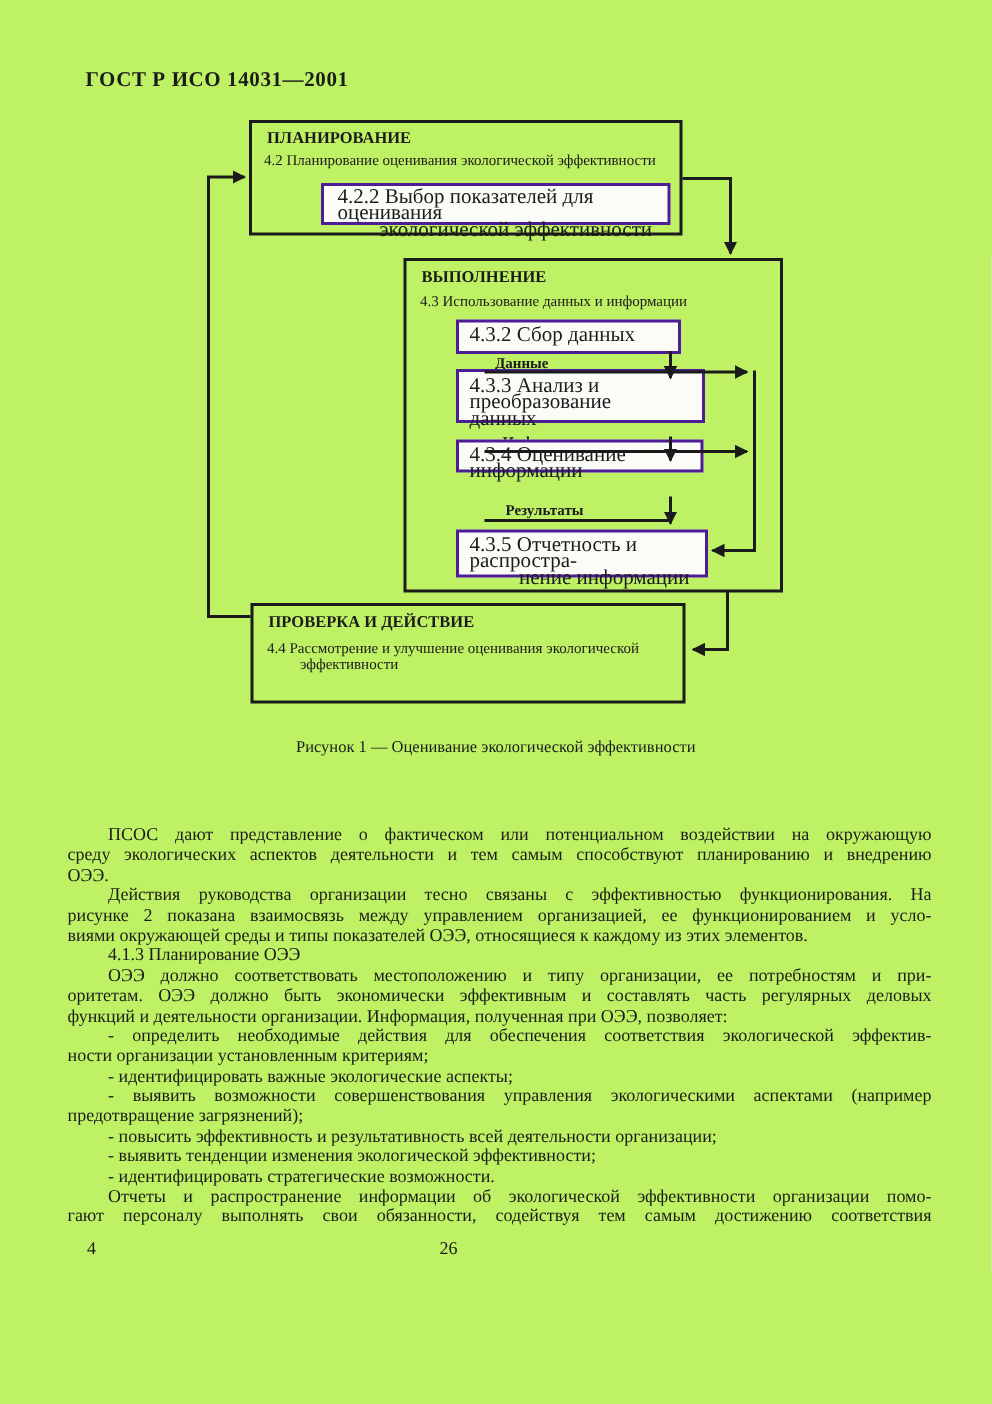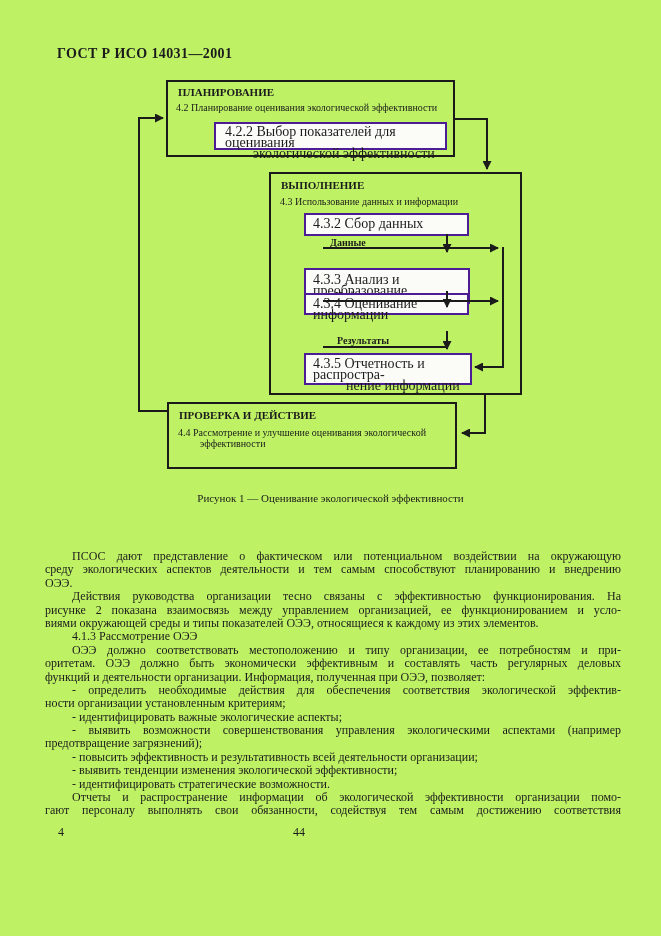--- a/index.html
+++ b/index.html
@@ -40,27 +40,27 @@
     <div class="inner" style="left:46px; top:40px; width:233px; height:28px; padding:2px 0 0 9px;">
       <div>4.2.2 Выбор показателей для оценивания</div>
       <div style="padding-left:28px;">экологической эффективности</div>
     </div>
   </div>
 
   <div class="fbox" style="left:269px; top:172px; width:253px; height:223px;">
     <div class="btitle" style="left:10px; top:5px;">ВЫПОЛНЕНИЕ</div>
     <div class="btext" style="left:9px; top:22px;">4.3 Использование данных и информации</div>
 
-    <div class="inner" style="left:33px; top:39px; width:165px; height:23px; padding:3px 0 0 7px;">
+    <div class="inner" style="left:33px; top:39px; width:150px; height:23px; padding:3px 0 0 7px;">
       <div>4.3.2 Сбор данных</div>
     </div>
 
     <div class="flabel" style="left:59px; top:63px;">Данные</div>
 
-    <div class="inner" style="left:33px; top:94px; width:166px; height:36px; padding:4px 0 0 7px;">
+    <div class="inner" style="left:33px; top:72px; width:166px; height:36px; padding:4px 0 0 7px;">
       <div>4.3.3 Анализ и преобразование</div>
       <div>данных</div>
     </div>
 
     <div class="flabel" style="left:64px; top:116px;">Информация</div>
 
     <div class="inner" style="left:33px; top:119px; width:165px; height:22px; padding:3px 0 0 7px;">
       <div>4.3.4 Оценивание информации</div>
     </div>
 
@@ -100,32 +100,32 @@
 
   <div class="abs cap">Рисунок 1 — Оценивание экологической эффективности</div>
 
   <div class="abs body-text">
       <div class="bline ind j">ПСОС дают представление о фактическом или потенциальном воздействии на окружающую</div>
       <div class="bline j">среду экологических аспектов деятельности и тем самым способствуют планированию и внедрению</div>
       <div class="bline">ОЭЭ.</div>
       <div class="bline ind j">Действия руководства организации тесно связаны с эффективностью функционирования. На</div>
       <div class="bline j">рисунке 2 показана взаимосвязь между управлением организацией, ее функционированием и усло-</div>
       <div class="bline">виями окружающей среды и типы показателей ОЭЭ, относящиеся к каждому из этих элементов.</div>
-      <div class="bline ind">4.1.3  Рассмотрение ОЭЭ</div>
+      <div class="bline ind">4.1.3  Планирование ОЭЭ</div>
       <div class="bline ind j">ОЭЭ должно соответствовать местоположению и типу организации, ее потребностям и при-</div>
       <div class="bline j">оритетам. ОЭЭ должно быть экономически эффективным и составлять часть регулярных деловых</div>
       <div class="bline">функций и деятельности организации. Информация, полученная при ОЭЭ, позволяет:</div>
       <div class="bline ind j">-  определить необходимые действия для обеспечения соответствия экологической эффектив-</div>
       <div class="bline">ности организации установленным критериям;</div>
       <div class="bline ind">-  идентифицировать важные экологические аспекты;</div>
       <div class="bline ind j">-  выявить возможности совершенствования управления экологическими аспектами (например</div>
       <div class="bline">предотвращение загрязнений);</div>
       <div class="bline ind">-  повысить эффективность и результативность всей деятельности организации;</div>
       <div class="bline ind">-  выявить тенденции изменения экологической  эффективности;</div>
       <div class="bline ind">-  идентифицировать стратегические возможности.</div>
       <div class="bline ind j">Отчеты и распространение информации об экологической эффективности организации помо-</div>
       <div class="bline j">гают персоналу выполнять свои обязанности, содействуя тем самым достижению соответствия</div>
     </div>
 
   <div class="abs footer-num" style="left:58px; top:825px;">4</div>
-  <div class="abs footer-num" style="left:293px; top:825px;">44</div>
+  <div class="abs footer-num" style="left:293px; top:825px;">26</div>
 
 </div>
 
 </body></html>

